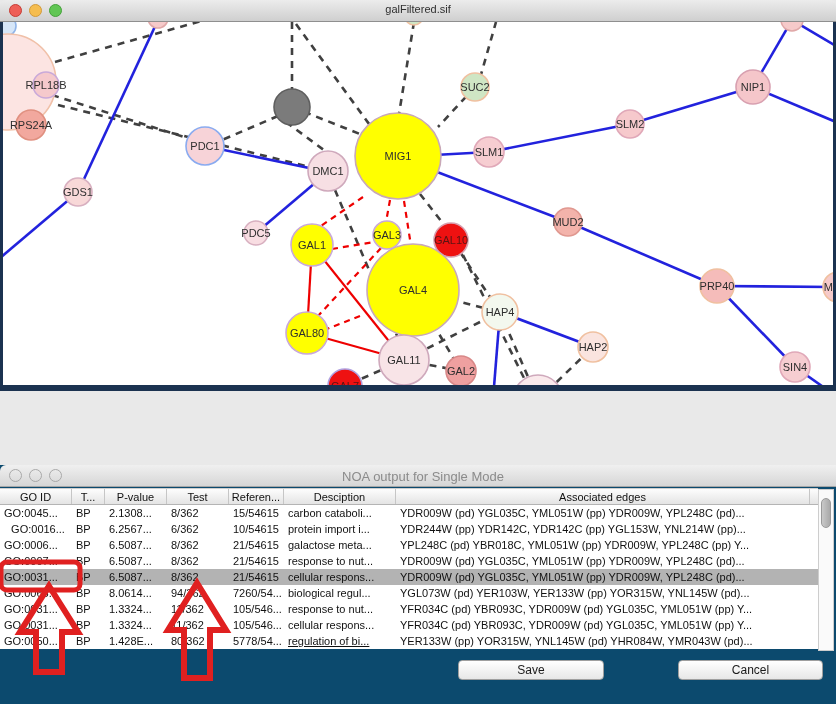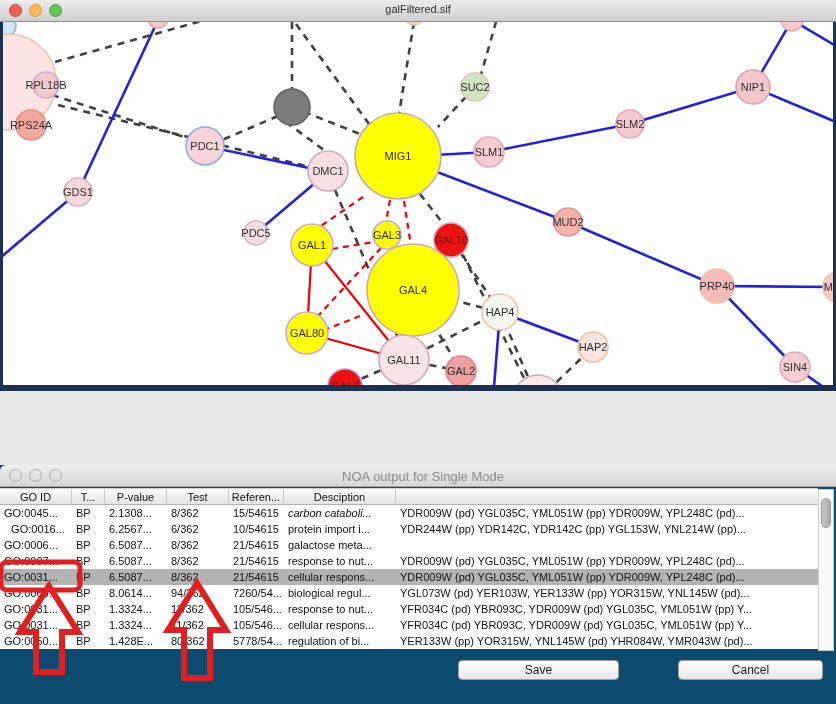--- a/index.html
+++ b/index.html
@@ -59,21 +59,21 @@
   .scroll-track{position:absolute;left:818px;top:24px;width:16px;height:162px;
                 background:#fafafa;border:1px solid #cdcdcd;box-sizing:border-box;}
   .scroll-thumb{position:absolute;left:2px;top:8px;width:10px;height:30px;
                 border-radius:6px;background:linear-gradient(90deg,#c9c9c9,#a9a9a9);
                 border:1px solid #9a9a9a;box-sizing:border-box;}
 
   .btn{position:absolute;height:20px;border-radius:4px;
        border:1px solid #9f9f9f;background:linear-gradient(#ffffff,#e7e7e7);
        font-family:"Liberation Sans",sans-serif;font-size:12px;color:#1a1a1a;
        text-align:center;line-height:18px;box-sizing:border-box;}
-  .btn-save{left:458px;top:195px;width:161px;}
+  .btn-save{left:458px;top:195px;width:146px;}
   .btn-cancel{left:678px;top:195px;width:145px;}
 
   
   .overlay{position:absolute;left:0;top:0;width:836px;height:704px;
            pointer-events:none;}
 </style>
 </head>
 <body>
 
 <div class="screen">
@@ -218,47 +218,49 @@
     </div>
 
     <div class="noa-table">
       <div class="t-header">
           <div class="cell" style="width: 72px;">GO ID</div>
           <div class="cell" style="width: 33px;">T...</div>
           <div class="cell" style="width: 62px;">P-value</div>
           <div class="cell" style="width: 62px;">Test</div>
           <div class="cell" style="width: 55px;">Referen...</div>
           <div class="cell" style="width: 112px;">Desciption</div>
+          <div class="cell" style="width: 414px;">Associated edges</div>
         </div>
       <div class="t-body">
           <div class="t-row">
             <div class="cell" style="width: 72px;">GO:0045...</div>
             <div class="cell" style="width: 33px;">BP</div>
             <div class="cell" style="width: 62px;">2.1308...</div>
             <div class="cell" style="width: 62px;">8/362</div>
             <div class="cell" style="width: 55px;">15/54615</div>
-            <div class="cell" style="width: 112px; font-style: italic;">carbon cataboli...</div>
+            <div class="cell" style="width: 112px;">carbon cataboli...</div>
             <div class="cell" style="width: 414px;">YDR009W (pd) YGL035C, YML051W (pp) YDR009W, YPL248C (pd)...</div>
           </div>
           <div class="t-row">
             <div class="cell" style="width: 72px; text-align: center;">GO:0016...</div>
             <div class="cell" style="width: 33px;">BP</div>
             <div class="cell" style="width: 62px;">6.2567...</div>
             <div class="cell" style="width: 62px;">6/362</div>
             <div class="cell" style="width: 55px;">10/54615</div>
             <div class="cell" style="width: 112px;">protein import i...</div>
             <div class="cell" style="width: 414px;">YDR244W (pp) YDR142C, YDR142C (pp) YGL153W, YNL214W (pp)...</div>
           </div>
           <div class="t-row">
             <div class="cell" style="width: 72px;">GO:0006...</div>
             <div class="cell" style="width: 33px;">BP</div>
             <div class="cell" style="width: 62px;">6.5087...</div>
             <div class="cell" style="width: 62px;">8/362</div>
             <div class="cell" style="width: 55px;">21/54615</div>
             <div class="cell" style="width: 112px;">galactose meta...</div>
+            <div class="cell" style="width: 414px;">YPL248C (pd) YBR018C, YML051W (pp) YDR009W, YPL248C (pp) Y...</div>
           </div>
           <div class="t-row">
             <div class="cell" style="width: 72px;">GO:0007...</div>
             <div class="cell" style="width: 33px;">BP</div>
             <div class="cell" style="width: 62px;">6.5087...</div>
             <div class="cell" style="width: 62px;">8/362</div>
             <div class="cell" style="width: 55px;">21/54615</div>
             <div class="cell" style="width: 112px;">response to nut...</div>
             <div class="cell" style="width: 414px;">YDR009W (pd) YGL035C, YML051W (pp) YDR009W, YPL248C (pd)...</div>
           </div>
@@ -297,21 +299,21 @@
             <div class="cell" style="width: 55px;">105/546...</div>
             <div class="cell" style="width: 112px;">cellular respons...</div>
             <div class="cell" style="width: 414px;">YFR034C (pd) YBR093C, YDR009W (pd) YGL035C, YML051W (pp) Y...</div>
           </div>
           <div class="t-row">
             <div class="cell" style="width: 72px;">GO:0050...</div>
             <div class="cell" style="width: 33px;">BP</div>
             <div class="cell" style="width: 62px;">1.428E...</div>
             <div class="cell" style="width: 62px;">80/362</div>
             <div class="cell" style="width: 55px;">5778/54...</div>
-            <div class="cell" style="width: 112px;">regulation of bi...</div>
+            <div class="cell" style="width: 112px; text-decoration: underline;">regulation of bi...</div>
             <div class="cell" style="width: 414px;">YER133W (pp) YOR315W, YNL145W (pd) YHR084W, YMR043W (pd)...</div>
           </div>
         </div>
     </div>
 
     <div class="scroll-track">
       <div class="scroll-thumb"></div>
     </div>
 
     <div class="btn btn-save">Save</div>

